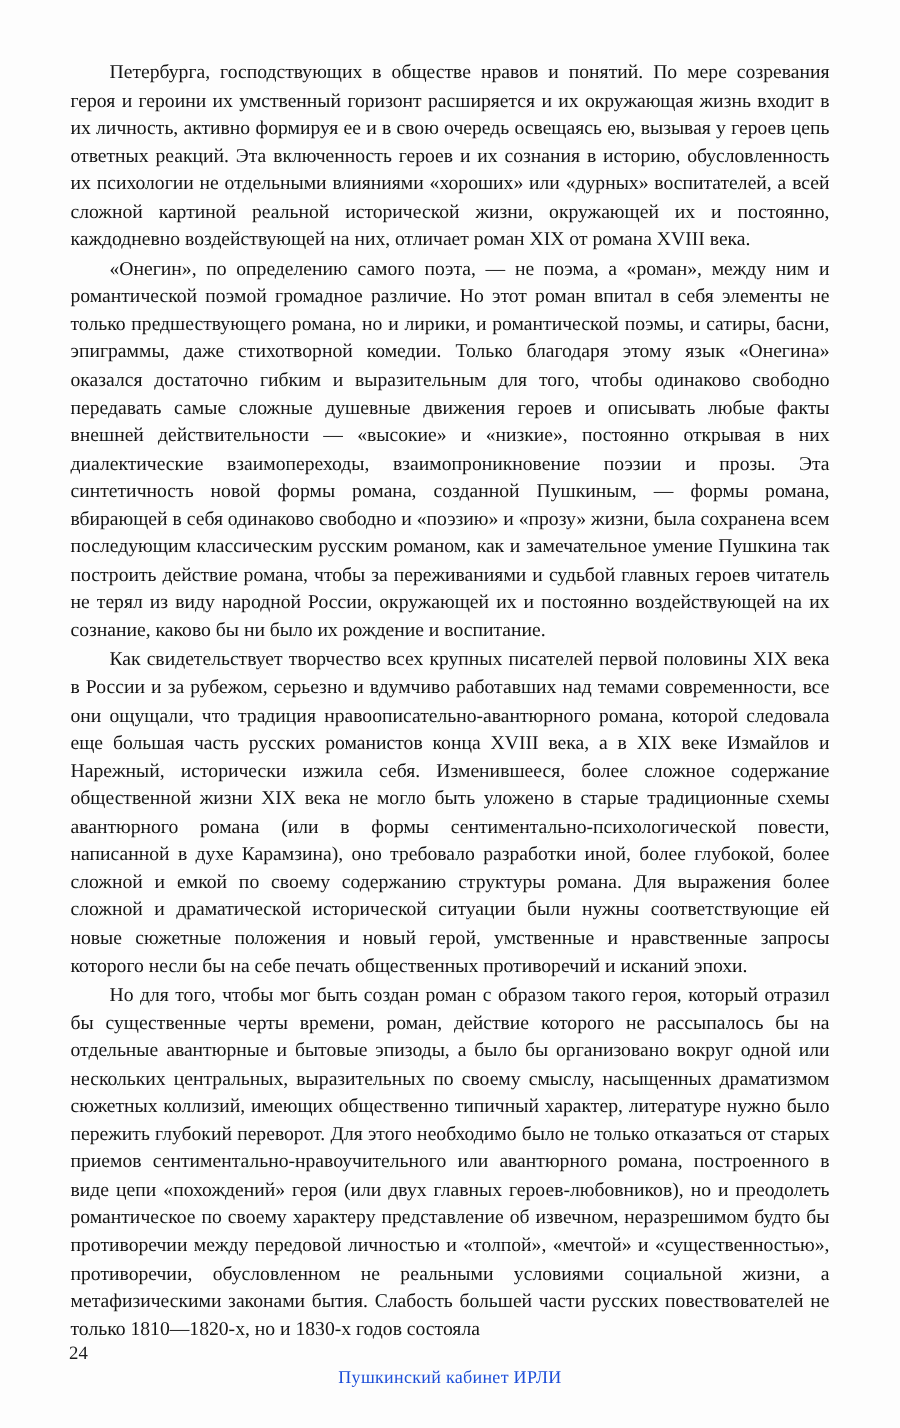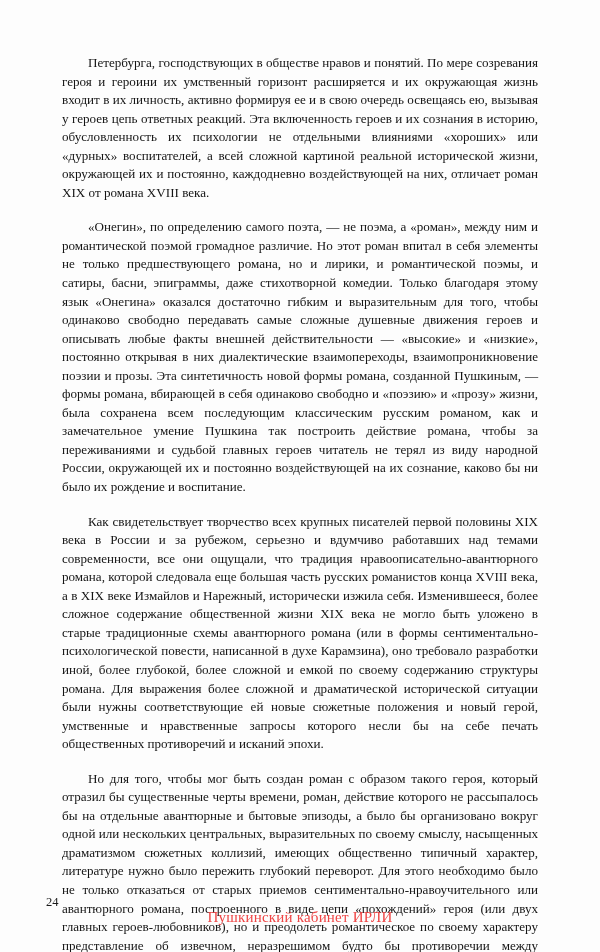--- a/index.html
+++ b/index.html
@@ -24,21 +24,21 @@
   .body-text {
     font-size: 13.1px;
     line-height: 18.55px;
     text-align: justify;
     text-justify: inter-word;
     color: #141414;
     -webkit-hyphens: manual;
     hyphens: manual;
   }
   .body-text p {
-    margin: 16px;
+    margin: 1px;
     text-indent: 26px;
   }
   .footer {
     position: absolute;
     left: 46px;
     bottom: 26px;
     width: 508px;
     height: 40px;
   }
   .page-number {
@@ -48,22 +48,22 @@
     font-size: 12.5px;
     color: #1a1a1a;
     font-family: "Liberation Serif", serif;
   }
   .watermark {
     position: absolute;
     left: 0;
     bottom: 0;
     width: 508px;
     text-align: center;
-    font-size: 15px;
-    color: #ef4444;
+    font-size: 12px;
+    color: #1d4ed8;
     letter-spacing: 0.2px;
     font-family: "Liberation Serif", serif;
   }
 </style>
 </head>
 <body>
 
 <div class="page">
 
   <div class="body-text">

